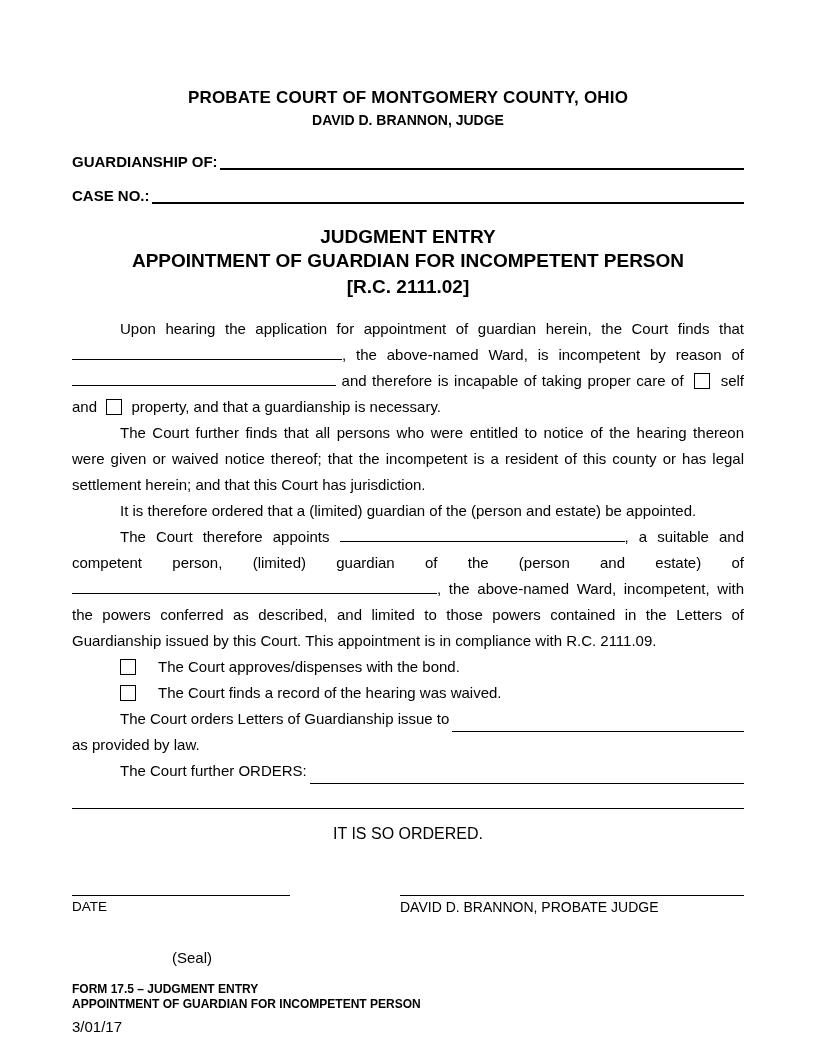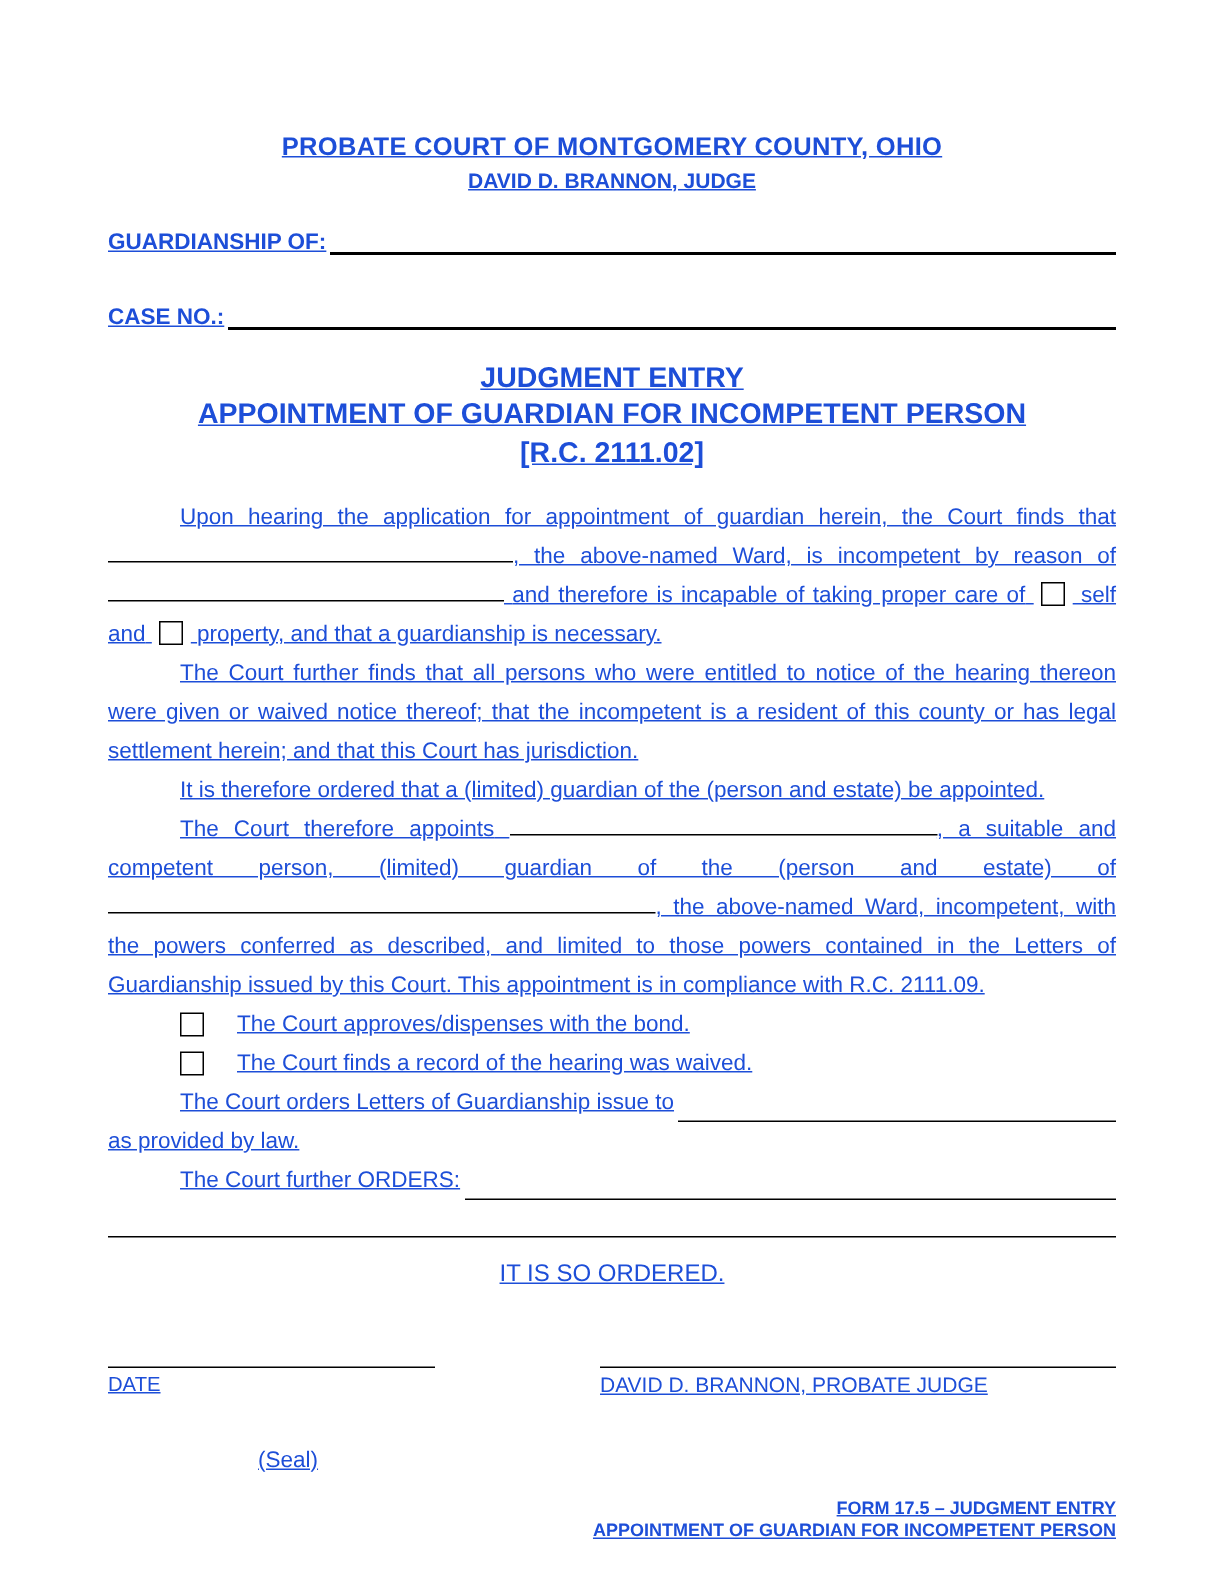--- a/index.html
+++ b/index.html
@@ -2,38 +2,37 @@
 <html><head>
 <meta charset="utf-8">
 <style>
   * { margin: 0; padding: 0; box-sizing: border-box; }
   html, body { background: #ffffff; }
   .page {
     width: 816px;
     height: 1032px;
     margin: 0 auto;
     background: #fff;
-    color: #1d4ed8;
+    color: #000000;
     font-family: "Liberation Sans", sans-serif;
     padding: 88px 72px 0 72px;
     overflow: hidden;
-    text-decoration: underline;
   }
   .center { text-align: center; }
   .court-name { font-size: 17px; font-weight: bold; letter-spacing: 0.2px; }
   .judge-name { font-size: 14px; font-weight: bold; margin-top: 4px; }
 
   .caption-row {
     display: flex;
     align-items: center;
     margin-top: 24px;
     font-size: 15px;
     font-weight: bold;
   }
-  .caption-row.second { margin-top: 32px; }
+  .caption-row.second { margin-top: 16px; }
   .caption-row .label { white-space: nowrap; }
   .caption-row .fill {
     flex: 1;
     border-bottom: 2px solid #000;
     height: 18px;
     margin-left: 2px;
   }
 
   .title-block { margin-top: 22px; }
   .title-1, .title-2 { font-size: 19px; font-weight: bold; }
@@ -91,21 +90,21 @@
 
   .so-ordered { margin-top: 16px; font-size: 16px; text-align: center; }
 
   .sig-row { display: flex; margin-top: 52px; }
   .sig-col { border-top: 1.5px solid #000; padding-top: 3px; font-size: 13.5px; }
   .sig-date { width: 218px; }
   .sig-judge { width: 344px; margin-left: 110px; font-size: 14px; }
 
   .seal { margin-top: 34px; padding-left: 100px; font-size: 15px; }
 
-  .footer { margin-top: 16px; text-align: right; font-size: 12px; font-weight: bold; line-height: 15px; }
+  .footer { margin-top: 16px; text-align: left; font-size: 12px; font-weight: bold; line-height: 15px; }
   .rev-date { text-align: left; font-size: 15px; margin-top: 6px; }
 </style>
 </head>
 <body>
 
 <div class="page">
 
   <div class="center court-name">PROBATE COURT OF MONTGOMERY COUNTY, OHIO</div>
   <div class="center judge-name">DAVID D. BRANNON, JUDGE</div>
 

